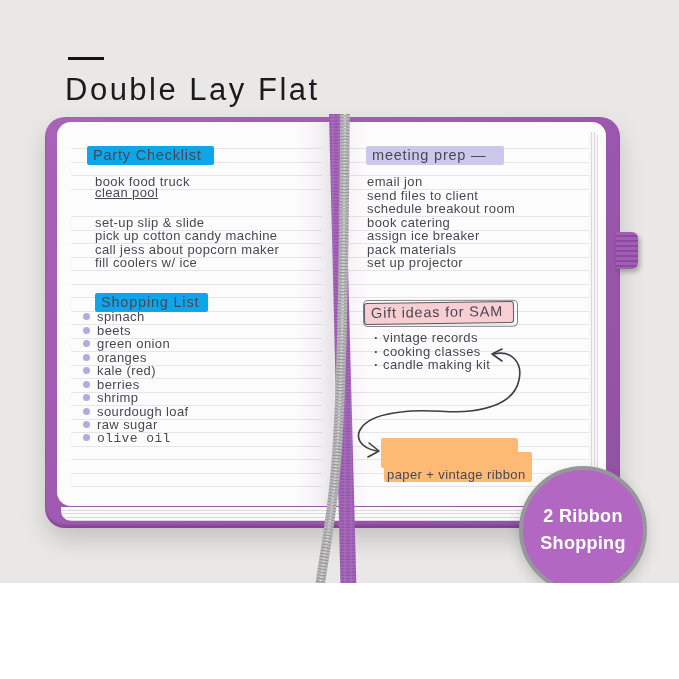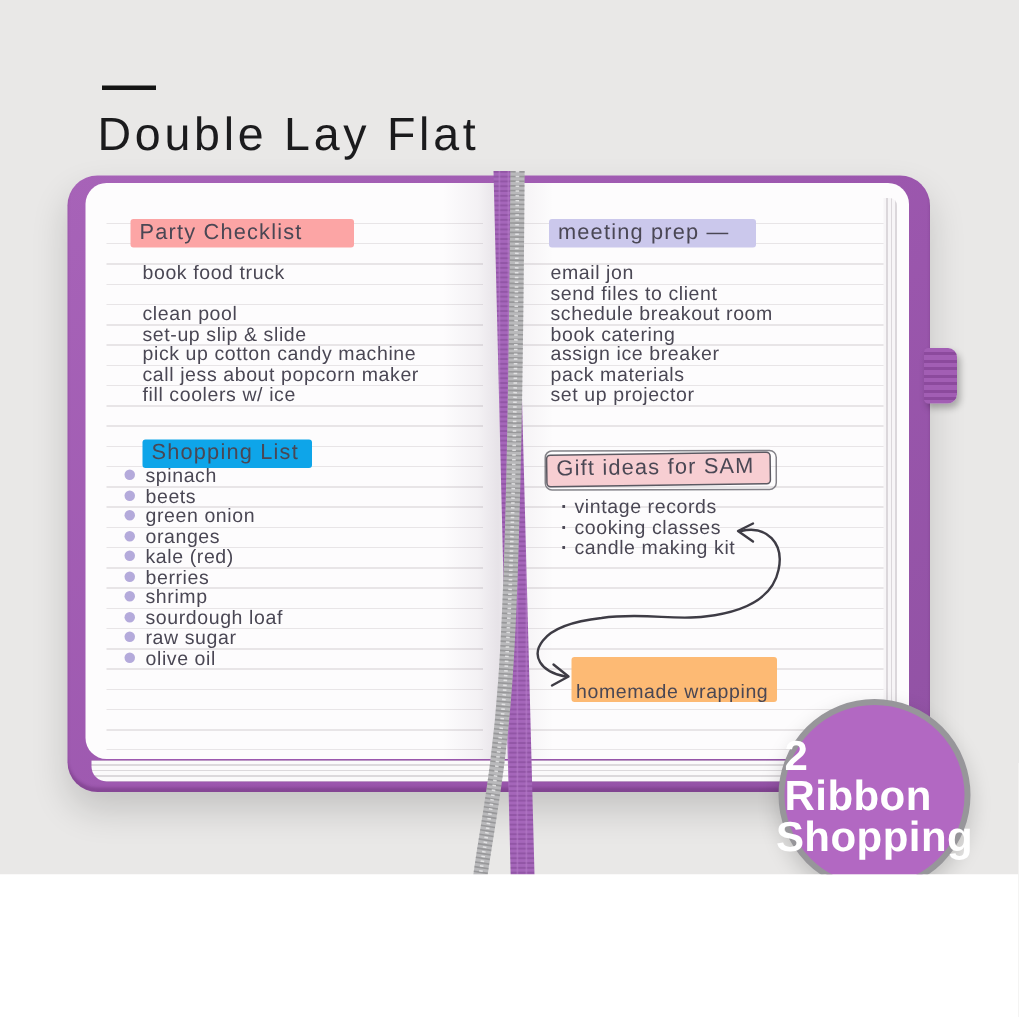--- a/index.html
+++ b/index.html
@@ -54,21 +54,21 @@
     box-shadow:2px 3px 5px rgba(0,0,0,0.28);
   }
   
   .hw {
     position:absolute; z-index:2; white-space:nowrap;
     font-family:cursive, sans-serif;
     font-size:13px; line-height:14px; color:#4a4754; letter-spacing:0.4px;
   }
   .hw-head { font-size:14.5px; line-height:17px; letter-spacing:0.8px; }
   .hl { display:inline-block; padding:1px 9px 1px 6px; border-radius:2px; }
-  .hl-pink     { background:#fca5a5; padding-right:34px; }
+  .hl-pink     { background:#0ea5e9; padding-right:12px; }
   .hl-teal     { background:#0ea5e9; }
   .hl-lavender { background:#cbc8ec; padding-right:18px; }
   .hl-yellow   { background:#fdba74; padding:16px 6px 0 3px; }
   .dot {
     display:inline-block; width:7px; height:7px; border-radius:50%;
     background:#b4aadb; margin-right:7px; vertical-align:1px;
   }
   .gift-box {
     position:absolute; left:364px; top:302px; z-index:2;
     background:#f7ced2; border:1.6px solid #5b5962; border-radius:3px;
@@ -83,21 +83,21 @@
   
   .overlay { position:absolute; left:0; top:0; z-index:3; pointer-events:none; }
   .ribbons  { z-index:4; }
   
   .badge {
     position:absolute; left:519px; top:466px; width:120px; height:120px; z-index:6;
     background:#b268c2; border:4px solid #97969a; border-radius:50%;
     display:flex; flex-direction:column; align-items:center; justify-content:center;
     box-shadow:0 6px 14px rgba(0,0,0,0.18);
   }
-  .badge div { color:#fff; font-weight:bold; font-size:28px; line-height:27px; letter-spacing:0.3px; }
+  .badge div { color:#fff; font-weight:bold; font-size:18px; line-height:27px; letter-spacing:0.3px; }
 </style>
 </head>
 <body>
 
 <div class="stage">
 
   <div class="title-dash"></div>
   <div class="page-title">Double Lay Flat</div>
 
   <div class="notebook">
@@ -113,39 +113,39 @@
     </div>
     <div class="stack-bottom"></div>
   </div>
 
   <div class="pen-loop"></div>
 
   <div class="hw hw-head" style="left:87px; top:146px;">
     <span class="hl hl-pink">Party Checklist</span>
   </div>
   <div class="hw" style="left:95px; top:175px;">book food truck</div>
-  <div class="hw" style="left:95px; top:202px;">clean pool</div>
+  <div class="hw" style="left:95px; top:186px;text-decoration:underline;">clean pool</div>
   <div class="hw" style="left:95px; top:215.5px;">set-up slip &amp; slide</div>
   <div class="hw" style="left:95px; top:229px;">pick up cotton candy machine</div>
   <div class="hw" style="left:95px; top:242.5px;">call jess about popcorn maker</div>
   <div class="hw" style="left:95px; top:256px;">fill coolers w/ ice</div>
 
   <div class="hw hw-head" style="left:95px; top:293px;">
     <span class="hl hl-teal">Shopping List</span>
   </div>
   <div class="hw" style="left:83px; top:310px;"><span class="dot"></span><span>spinach</span></div>
   <div class="hw" style="left:83px; top:323.5px;"><span class="dot"></span><span>beets</span></div>
   <div class="hw" style="left:83px; top:337px;"><span class="dot"></span><span>green onion</span></div>
   <div class="hw" style="left:83px; top:350.5px;"><span class="dot"></span><span>oranges</span></div>
   <div class="hw" style="left:83px; top:364px;text-align:right;"><span class="dot"></span><span>kale (red)</span></div>
   <div class="hw" style="left:83px; top:377.5px;"><span class="dot"></span><span>berries</span></div>
   <div class="hw" style="left:83px; top:391px;"><span class="dot"></span><span>shrimp</span></div>
   <div class="hw" style="left:83px; top:404.5px;"><span class="dot"></span><span>sourdough loaf</span></div>
   <div class="hw" style="left:83px; top:418px;"><span class="dot"></span><span>raw sugar</span></div>
-  <div class="hw" style="left:83px; top:431.5px;"><span class="dot"></span><span>olive oil</span></div>
+  <div class="hw" style="left:83px; top:431.5px;font-family:Liberation Mono, monospace;"><span class="dot"></span><span>olive oil</span></div>
 
   <div class="hw hw-head" style="left:366px; top:146px;">
     <span class="hl hl-lavender">meeting prep —</span>
   </div>
   <div class="hw" style="left:367px; top:175px;text-align:center;">email jon</div>
   <div class="hw" style="left:367px; top:188.5px;">send files to client</div>
   <div class="hw" style="left:367px; top:202px;">schedule breakout room</div>
   <div class="hw" style="left:367px; top:215.5px;">book catering</div>
   <div class="hw" style="left:367px; top:229px;">assign ice breaker</div>
   <div class="hw" style="left:367px; top:242.5px;">pack materials</div>
@@ -153,20 +153,23 @@
 
   <div class="hw hw-head gift-box">
     <span>Gift ideas for SAM</span>
   </div>
   <div class="hw" style="left:374px; top:331px;"><span class="gift-bullet">·</span><span>vintage records</span></div>
   <div class="hw" style="left:374px; top:344.5px;"><span class="gift-bullet">·</span><span>cooking classes</span></div>
   <div class="hw" style="left:374px; top:358px;"><span class="gift-bullet">·</span><span>candle making kit</span></div>
 
   <div class="hw" style="left:381px; top:438px;">
     <span class="hl hl-yellow">homemade wrapping</span>
+  </div>
+  <div class="hw" style="left:384px; top:452px;">
+    <span class="hl hl-yellow">paper + vintage ribbon</span>
   </div>
 
   <svg class="overlay" width="679" height="679">
     <path d="M 377,451 C 360,448 354,437 362,427 C 369,418 383,414 401,412
              C 429,408 450,414 470,411 C 496,408 515,399 519,380
              C 523,362 511,350 494,354" fill="none" stroke="#3e3c45" stroke-width="1.6" stroke-linecap="round"></path>
     <path d="M 369,443 L 379,451 L 368,457" fill="none" stroke="#3e3c45" stroke-width="1.6" stroke-linecap="round" stroke-linejoin="round"></path>
     <path d="M 502,349 L 492,354 L 502,361" fill="none" stroke="#3e3c45" stroke-width="1.6" stroke-linecap="round" stroke-linejoin="round"></path>
   </svg>
 

